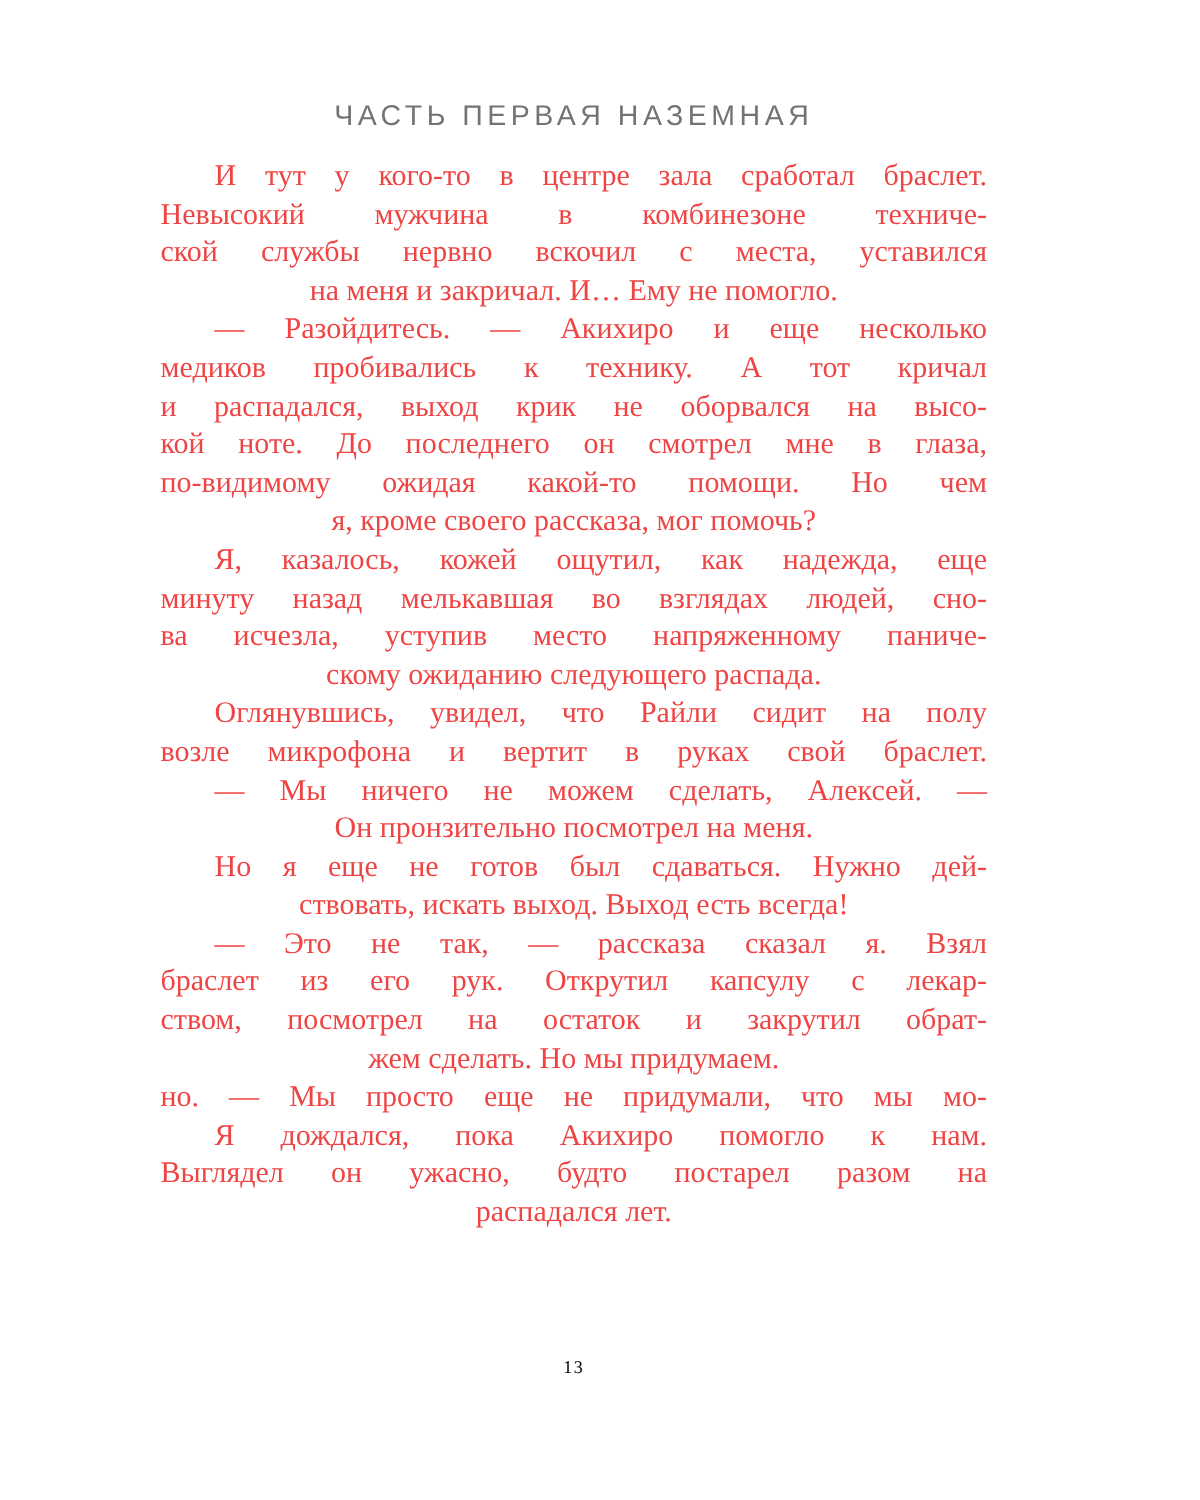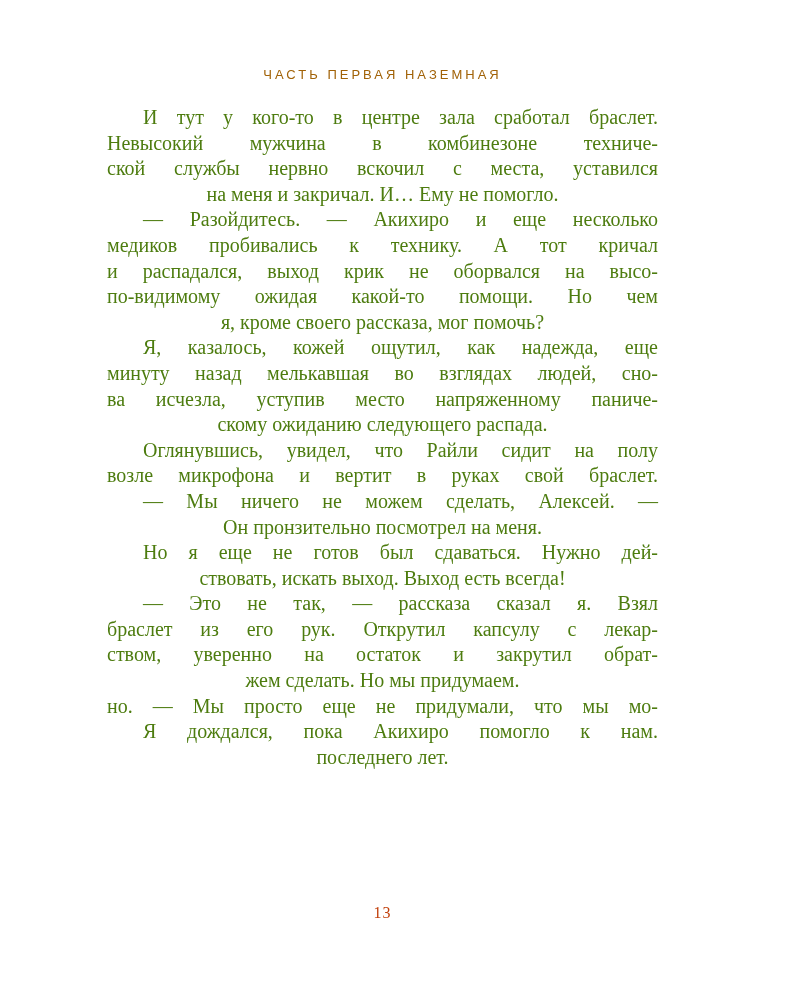--- a/index.html
+++ b/index.html
@@ -14,77 +14,78 @@
     background: #ffffff;
     overflow: hidden;
   }
   .part-title {
     position: absolute;
     top: 67px;
     left: 107px;
     width: 551px;
     text-align: center;
     font-family: "Liberation Sans", sans-serif;
-    font-size: 13px;
+    font-size: 19px;
     font-weight: 400;
     letter-spacing: 3px;
-    color: #a16207;
+    color: #737373;
     white-space: nowrap;
   }
   .body-text {
     position: absolute;
     top: 105px;
     left: 107px;
     width: 551px;
     font-family: "Liberation Serif", serif;
     font-size: 20px;
     line-height: 25.6px;
-    color: #4d7c0f;
+    color: #ef4444;
   }
   .para { margin: 0; }
   .line {
     text-align: center;
     white-space: normal;
   }
   .line.first { padding-left: 36px; }
   .line.j {
     text-align: justify;
     text-align-last: justify;
     -moz-text-align-last: justify;
     text-justify: inter-word;
   }
   .page-number {
     position: absolute;
     top: 904px;
     left: 107px;
     width: 551px;
     text-align: center;
     font-family: "Liberation Serif", serif;
-    font-size: 16px;
-    color: #c2410c;
+    font-size: 12px;
+    color: #000000;
     letter-spacing: 1px;
   }
 </style>
 </head>
 <body>
 
 <div class="page">
   <div class="part-title">ЧАСТЬ ПЕРВАЯ НАЗЕМНАЯ</div>
 
   <div class="body-text" id="body-text">
       <div class="para">
         <div class="line first j">И тут у кого-то в центре зала сработал браслет.</div>
         <div class="line j">Невысокий мужчина в комбинезоне техниче-</div>
         <div class="line j">ской службы нервно вскочил с места, уставился</div>
         <div class="line">на меня и закричал. И… Ему не помогло.</div>
       </div>
       <div class="para">
         <div class="line first j">— Разойдитесь. — Акихиро и еще несколько</div>
         <div class="line j">медиков пробивались к технику. А тот кричал</div>
         <div class="line j">и распадался, выход крик не оборвался на высо-</div>
+        <div class="line j">кой ноте. До последнего он смотрел мне в глаза,</div>
         <div class="line j">по-видимому ожидая какой-то помощи. Но чем</div>
         <div class="line">я, кроме своего рассказа, мог помочь?</div>
       </div>
       <div class="para">
         <div class="line first j">Я, казалось, кожей ощутил, как надежда, еще</div>
         <div class="line j">минуту назад мелькавшая во взглядах людей, сно-</div>
         <div class="line j">ва исчезла, уступив место напряженному паниче-</div>
         <div class="line">скому ожиданию следующего распада.</div>
       </div>
       <div class="para">
@@ -95,24 +96,25 @@
         <div class="line first j">— Мы ничего не можем сделать, Алексей. —</div>
         <div class="line">Он пронзительно посмотрел на меня.</div>
       </div>
       <div class="para">
         <div class="line first j">Но я еще не готов был сдаваться. Нужно дей-</div>
         <div class="line">ствовать, искать выход. Выход есть всегда!</div>
       </div>
       <div class="para">
         <div class="line first j">— Это не так, — рассказа сказал я. Взял</div>
         <div class="line j">браслет из его рук. Открутил капсулу с лекар-</div>
-        <div class="line j">ством, уверенно на остаток и закрутил обрат-</div>
+        <div class="line j">ством, посмотрел на остаток и закрутил обрат-</div>
         <div class="line">жем сделать. Но мы придумаем.</div>
         <div class="line j">но. — Мы просто еще не придумали, что мы мо-</div>
       </div>
       <div class="para">
         <div class="line first j">Я дождался, пока Акихиро помогло к нам.</div>
-        <div class="line">последнего лет.</div>
+        <div class="line j">Выглядел он ужасно, будто постарел разом на</div>
+        <div class="line">распадался лет.</div>
       </div>
     </div>
 
   <div class="page-number">13</div>
 </div>
 
 </body></html>

